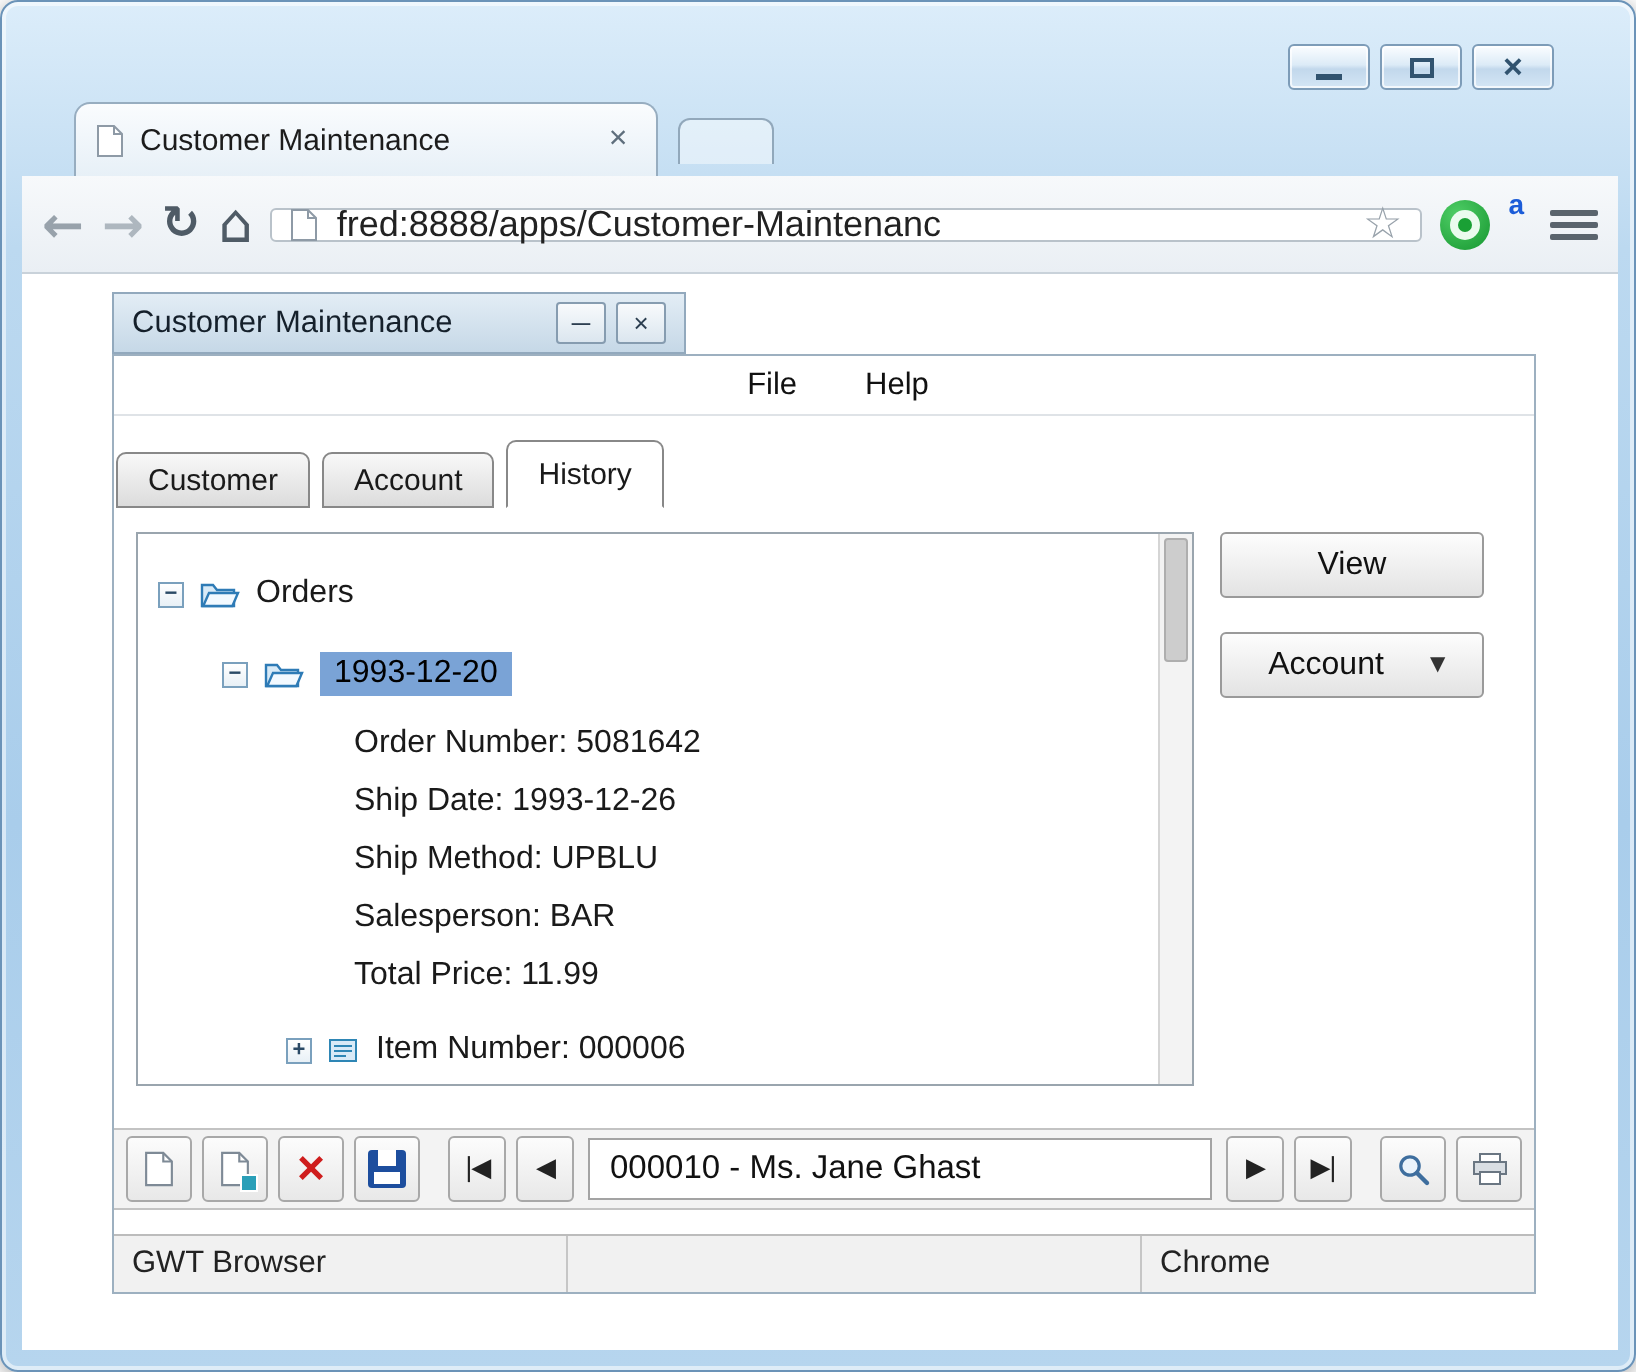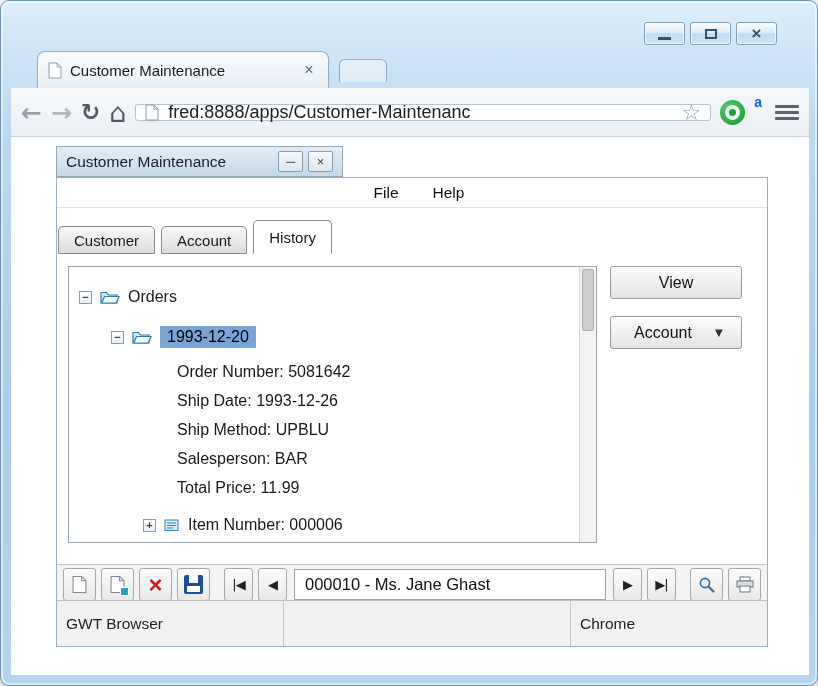--- a/index.html
+++ b/index.html
@@ -116,21 +116,21 @@
     color:#111; padding:0 10px; font-family:"Liberation Sans",sans-serif; margin:0 2px; }
   .del-x{ font-size:24px; font-weight:700; color:#cf1d1d; line-height:1; }
   .save-icon{ width:19px; height:19px; background:#1d4e9e; border-radius:2px; position:relative; }
   .save-icon::before{ content:""; position:absolute; left:5px; top:0; width:9px; height:8px; background:#fff; }
   .save-icon::after{ content:""; position:absolute; left:3px; bottom:2px; width:13px; height:6px; background:#fff; }
   .dup-wrap{ position:relative; width:16px; height:19px; }
   .dup-badge{ position:absolute; right:-3px; bottom:-2px; width:9px; height:9px; background:#2a9fb8;
     border:1px solid #fff; }
 
   
-  .statusbar{ position:absolute; left:0; right:0; bottom:0; height:46px; background:#f1f1f1;
+  .statusbar{ position:absolute; left:0; right:0; bottom:0; height:29px; background:#f1f1f1;
     border-top:1px solid #bcbcbc; display:flex; font-size:15.5px; color:#222; }
   .st-cell{ display:flex; align-items:center; padding-left:9px; }
   .st-cell.c1{ width:227px; border-right:1px solid #c6c6c6; }
   .st-cell.c2{ width:287px; border-right:1px solid #c6c6c6; }
   .st-cell.c3{ flex:1; }
 </style>
 </head>
 <body>
 
 <div class="viewport">

